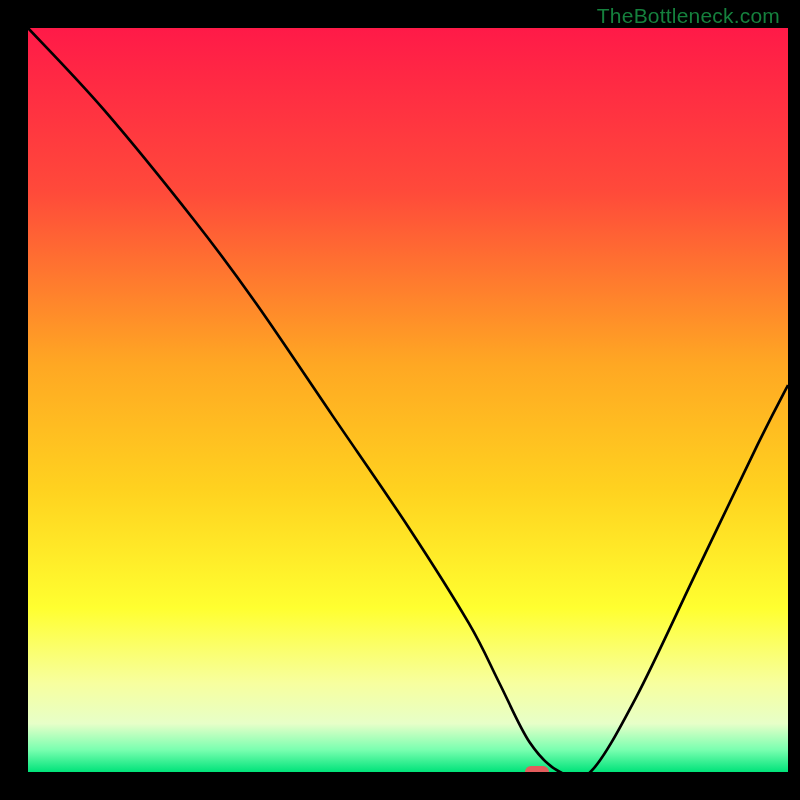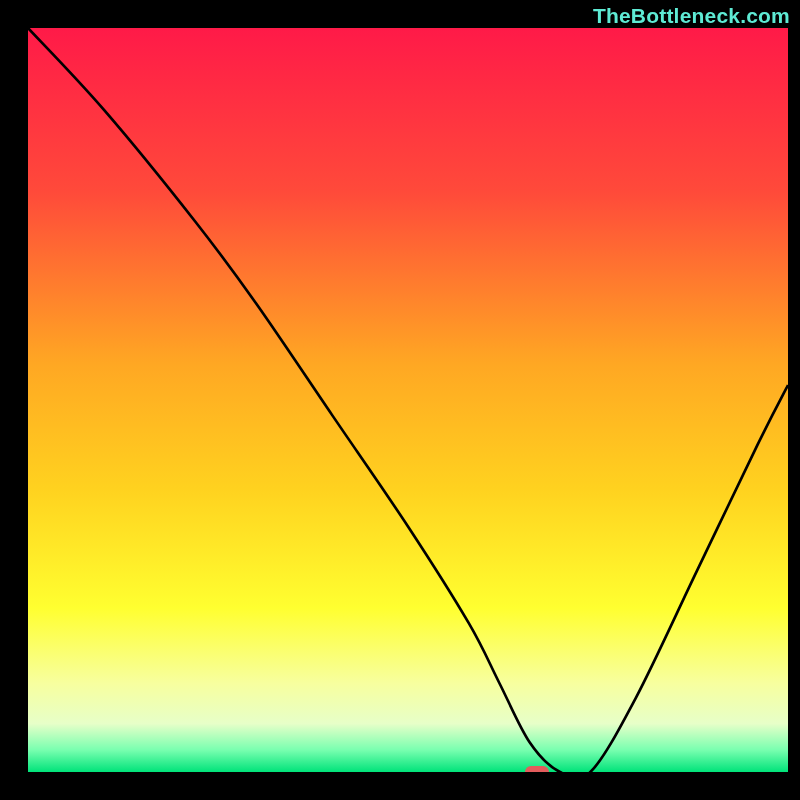--- a/index.html
+++ b/index.html
@@ -13,24 +13,24 @@
   }
   .container {
     position: relative;
     width: 800px;
     height: 800px;
     background: #000000;
   }
   .watermark {
     position: absolute;
     top: 4px;
-    right: 10px;
-    color: #5eead4;
+    right: 20px;
+    color: #15803d;
     font-size: 21px;
-    font-weight: 700;
+    font-weight: 400;
     letter-spacing: 0.2px;
     z-index: 10;
   }
   .plot-area {
     position: absolute;
     left: 28px;
     top: 28px;
     width: 760px;
     height: 744px;
     overflow: hidden;

